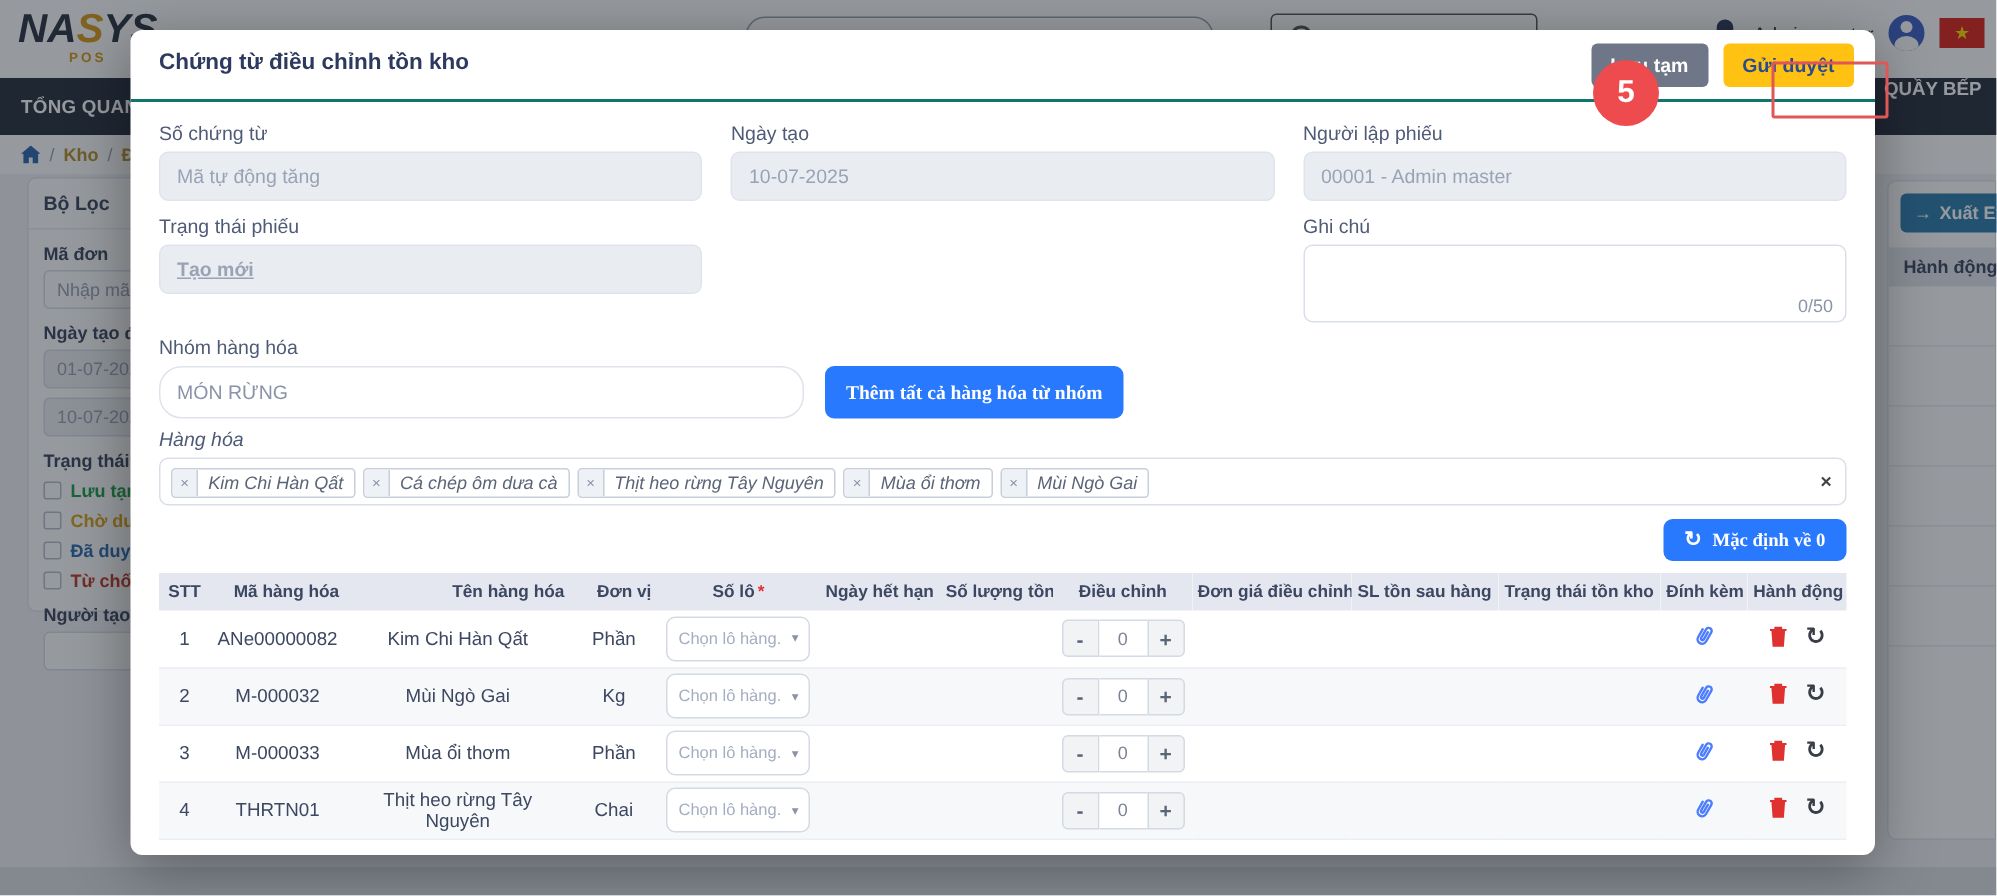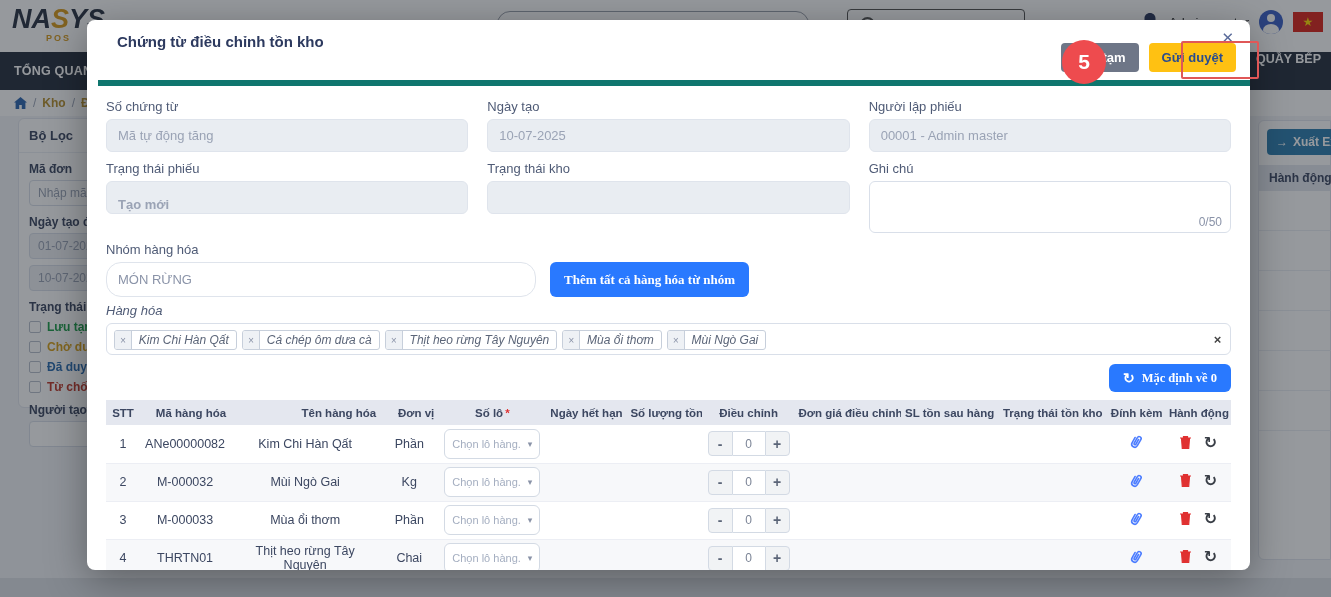--- a/index.html
+++ b/index.html
@@ -49,36 +49,36 @@
   .bg-th { position:absolute; top:44px; left:0; width:73px; height:26px; background:#e4e7ef; color:#3c4761; font-size:12px; font-weight:700; display:flex; align-items:center; padding-left:10px; white-space:nowrap; }
   .bg-row { position:absolute; left:0; width:73px; height:40px; border-bottom:1px solid #eceef4; }
 
   .footer { position:absolute; bottom:0; left:0; width:1331px; height:19px; background:#dfe2e7; }
 
   
   .overlay { position:absolute; inset:0; background:rgba(23,28,38,0.45); z-index:10; }
 
   
   .modal { position:absolute; z-index:20; top:20px; left:87px; width:1163px; height:550px; background:#fff; border-radius:8px; box-shadow:0 10px 40px rgba(0,0,0,.35); overflow:hidden; }
-  .modal-head { position:relative; height:66px; border-bottom:6px solid #0f766e;margin-left:11px; }
+  .modal-head { position:relative; height:48px; border-bottom:2px solid #0f766e; }
   .modal-title { position:absolute; top:13px; left:19px; font-size:15px; font-weight:700; color:#2d3a5f; }
   .modal-close { position:absolute; top:9px; right:16px; font-size:15px; font-weight:700; color:#5a6b9a; cursor:pointer; }
   .head-btns { position:absolute; right:14px; bottom:8px; display:flex; gap:10px; }
   .btn { border:none; border-radius:4px; font-size:13px; font-weight:700; padding:7px 13px; cursor:pointer; font-family:inherit; }
   .btn-draft { background:#6e7687; color:#fff; }
   .btn-submit { background:#ffc112; color:#2a4c8f; }
 
   .modal-body { padding:13px 19px 0; }
   .form-grid { display:grid; grid-template-columns:1fr 1fr 1fr; column-gap:19px; }
   .field { margin-bottom:9px; position:relative; }
   .field label { display:block; font-size:13px; color:#4f5b76; margin-bottom:5px; }
   .ctrl { width:100%; height:33px; border:1px solid #dfe4ec; border-radius:6px; font-size:13px; padding:15px 11px; font-family:inherit; color:#3c4761; }
   .ctrl.dis { background:#e9edf2; color:#9aa3b5; }
   .ctrl.dis::placeholder { color:#9aa3b5; }
-  .status-new { display:flex; font-weight:700; color:#28a745; font-size:13px; }
+  .status-new { display:flex; align-items:center; font-weight:700; color:#28a745; font-size:13px;text-decoration:underline; }
   .note-wrap { position:relative; }
   .note-box { width:100%; height:52px; border:1px solid #d9dfe9; border-radius:6px; background:#fff; }
   .note-counter { position:absolute; right:9px; bottom:4px; font-size:12px; color:#8a93a8; }
 
   .group-row { display:flex; align-items:flex-end; gap:14px; }
   .group-field { width:430px;border-radius:15px; }
   .muted-val { color:#8a93a8; }
   .btn-blue { background:#2979ff; color:#fff; border:none; border-radius:6px; font-size:13px; font-weight:700; height:35px; padding:0 14px; cursor:pointer; font-family:Liberation Serif, serif; display:inline-flex; align-items:center; gap:7px; }
 
   .tags-field { margin-top:0;font-style:italic; }
@@ -242,24 +242,20 @@
             <label>Trạng thái phiếu</label>
             <div class="ctrl dis status-new">
                 <span>Tạo mới</span>
               </div>
           </div>
         </div>
         <div class="col">
           <div class="field">
             <label>Ngày tạo</label>
             <input class="ctrl dis" disabled="" value="10-07-2025" style="">
-          </div>
-          <div class="field">
-            <label>Trạng thái kho</label>
-            <input class="ctrl dis" disabled="" value="" style="">
           </div>
         </div>
         <div class="col">
           <div class="field">
             <label>Người lập phiếu</label>
             <input class="ctrl dis" disabled="" value="00001 - Admin master" style="">
           </div>
           <div class="field">
             <label>Ghi chú</label>
             <div class="note-wrap">

